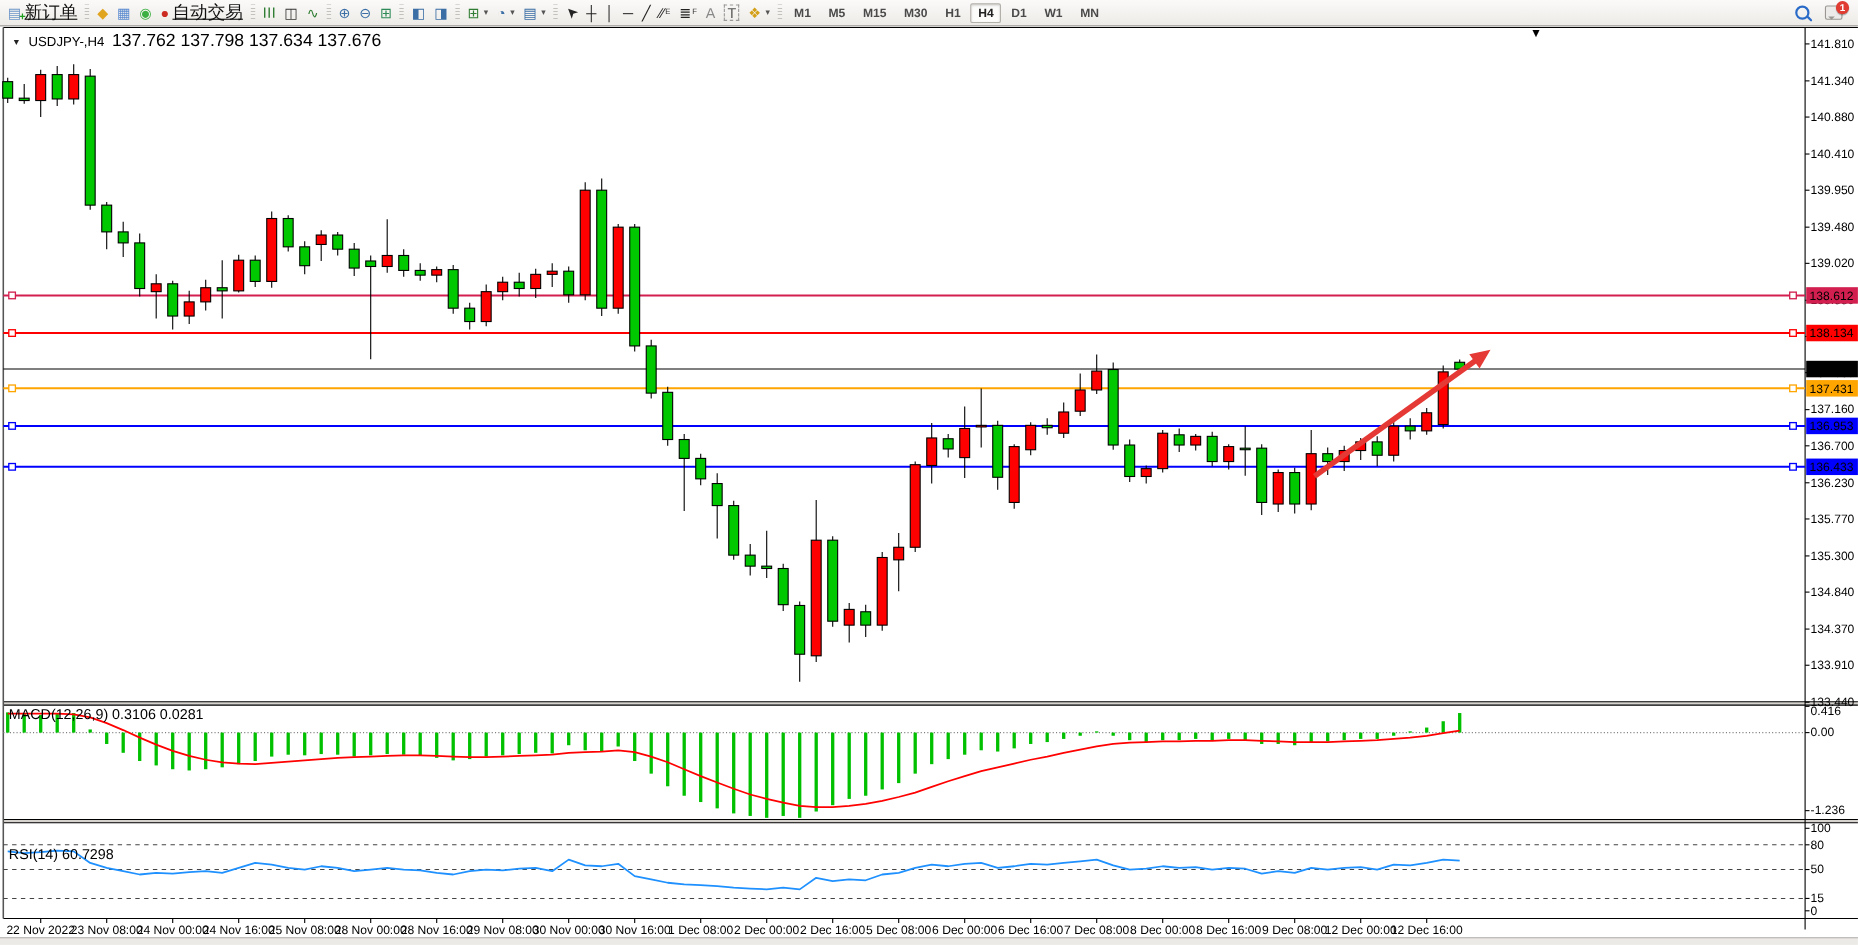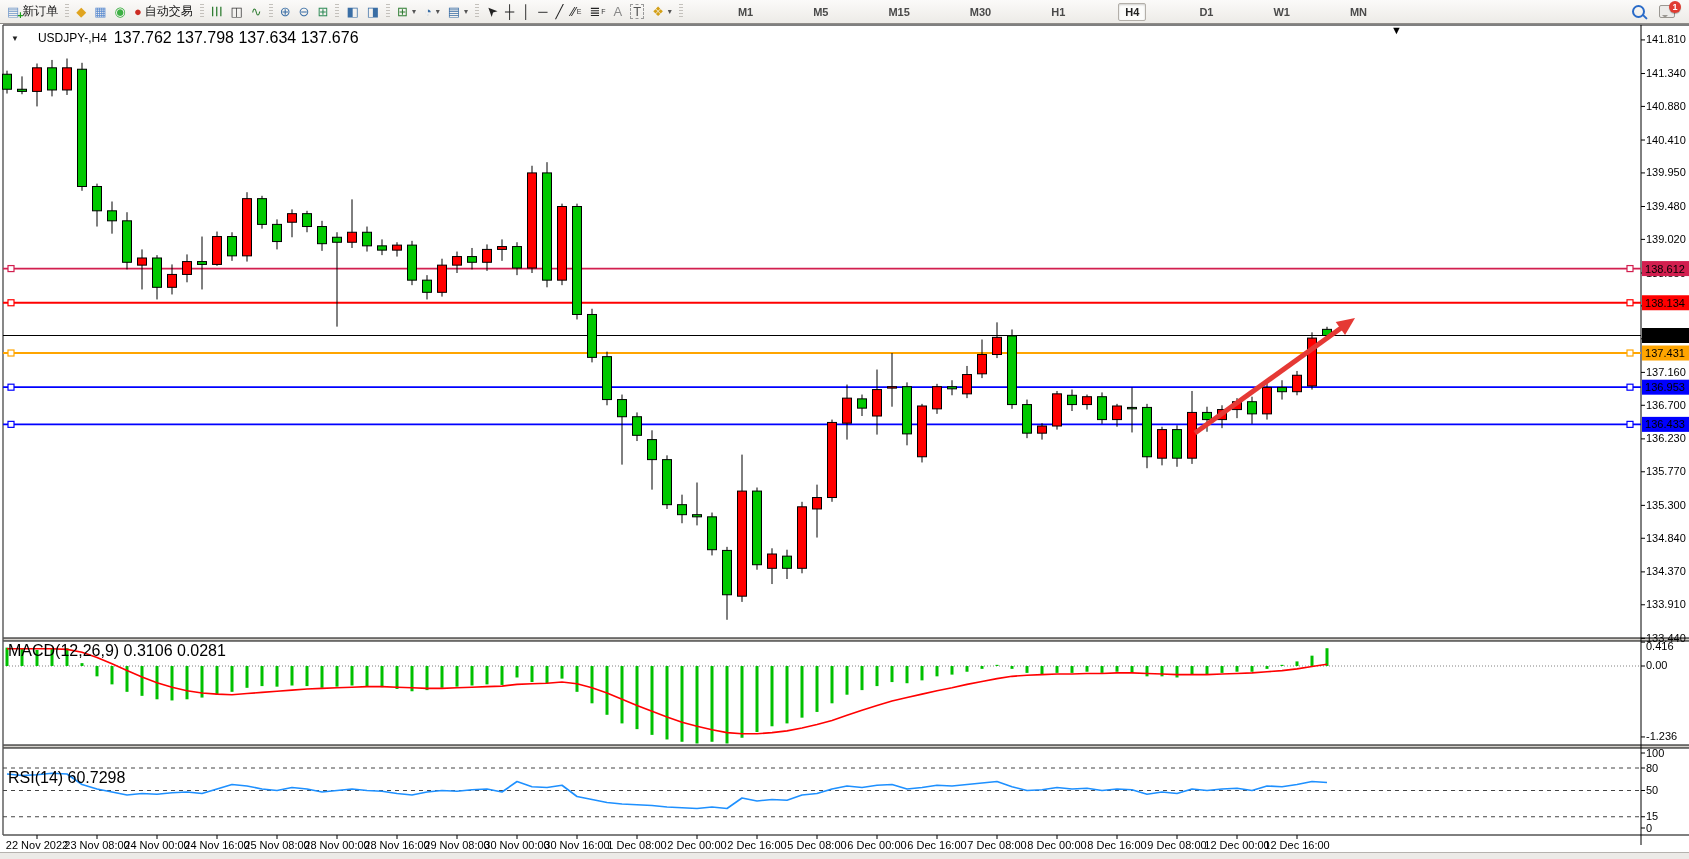--- a/index.html
+++ b/index.html
@@ -10,43 +10,43 @@
 
   
   #toolbar{position:absolute;top:0;left:0;right:0;height:23px;z-index:5;
     background:linear-gradient(#fbfaf9,#edebe7);
     border-bottom:1px solid #8f8c88;display:flex;align-items:center;padding-left:4px;}
   .grip{width:4px;height:15px;margin:0 4px;
     background:repeating-linear-gradient(to bottom,#c4c1bc 0 1px,transparent 1px 3px);}
   .tgroup{display:flex;align-items:center;gap:2px;}
   .tb{display:inline-flex;align-items:center;gap:3px;height:19px;padding:1px 3px;border-radius:2px;cursor:default;}
   .tb .g{font-size:13px;line-height:1;display:inline-block;}
-  .tb .lbl{font-size:12px;color:#111;white-space:nowrap;}
+  .tb .lbl{font-size:16px;color:#111;white-space:nowrap;text-decoration:underline;}
   .tb sub{font-size:7px;color:#333;margin-left:-2px;}
   .caret{font-size:8px;color:#555;margin-left:1px;}
   .plus{position:relative;}
   .plus::after{content:"+";position:absolute;right:-4px;bottom:-3px;color:#1e9e1e;font-size:10px;font-weight:bold;}
   .boxT{border:1px dashed #999;padding:0 2px;font-size:10px;color:#444;line-height:11px;}
-  .tf{padding:2px 6px;font-size:11px;font-weight:bold;color:#4a4a4a;border:1px solid transparent;border-radius:2px;margin-left:44px;}
+  .tf{padding:2px 6px;font-size:11px;font-weight:bold;color:#4a4a4a;border:1px solid transparent;border-radius:2px;}
   .tf.active{background:#fcfcfb;border-color:#b3afa9;box-shadow:inset 0 1px 2px rgba(0,0,0,.18);color:#222;}
   #tb-right{margin-left:auto;display:flex;align-items:center;gap:14px;margin-right:14px;}
   .magnifier{width:9px;height:9px;border:2px solid #2a6bc8;border-radius:50%;position:relative;display:inline-block;}
   .magnifier::after{content:"";position:absolute;width:6px;height:2px;background:#2a6bc8;
     transform:rotate(45deg);right:-5px;bottom:-2px;border-radius:1px;}
   .bubble{width:14px;height:11px;background:#ecebe9;border:1px solid #9a9792;border-radius:2px;position:relative;display:inline-block;}
   .bubble::after{content:"";position:absolute;left:2px;bottom:-4px;border:3px solid transparent;border-top-color:#9a9792;}
   .badge{position:absolute;top:-5px;right:-7px;background:#e03c31;color:#fff;border-radius:50%;
     width:12px;height:12px;font-size:9px;line-height:12px;text-align:center;font-weight:bold;box-shadow:0 1px 1px rgba(0,0,0,.3);}
 
   
   #chart-title{position:absolute;top:29px;left:11px;z-index:4;display:flex;align-items:center;gap:7px;color:#000;}
   #chart-title .tri{font-size:8px;color:#222;}
-  #chart-title .sym{font-size:12px;margin-left:12px;}
+  #chart-title .sym{font-size:12px;}
   #chart-title .qt{font-size:16px;}
-  .ind-label{position:absolute;left:8px;z-index:4;font-size:16px;color:#000;}
+  .ind-label{position:absolute;left:8px;z-index:4;font-size:13px;color:#000;}
   #macd-label{top:642px;}
   #rsi-label{top:748px;margin-top:21px;}
   #statusbar{position:absolute;left:0;right:0;bottom:0;height:6px;background:#eceae7;border-top:1px solid #b5b2ae;z-index:4;}
 </style>
 </head>
 <body>
 
 <svg id="stage" width="1689" height="859">
     <rect x="0" y="23" width="1689" height="836" fill="#ffffff"></rect>
     <rect x="3" y="638" width="1686" height="3" fill="#d6d3ce"></rect>

